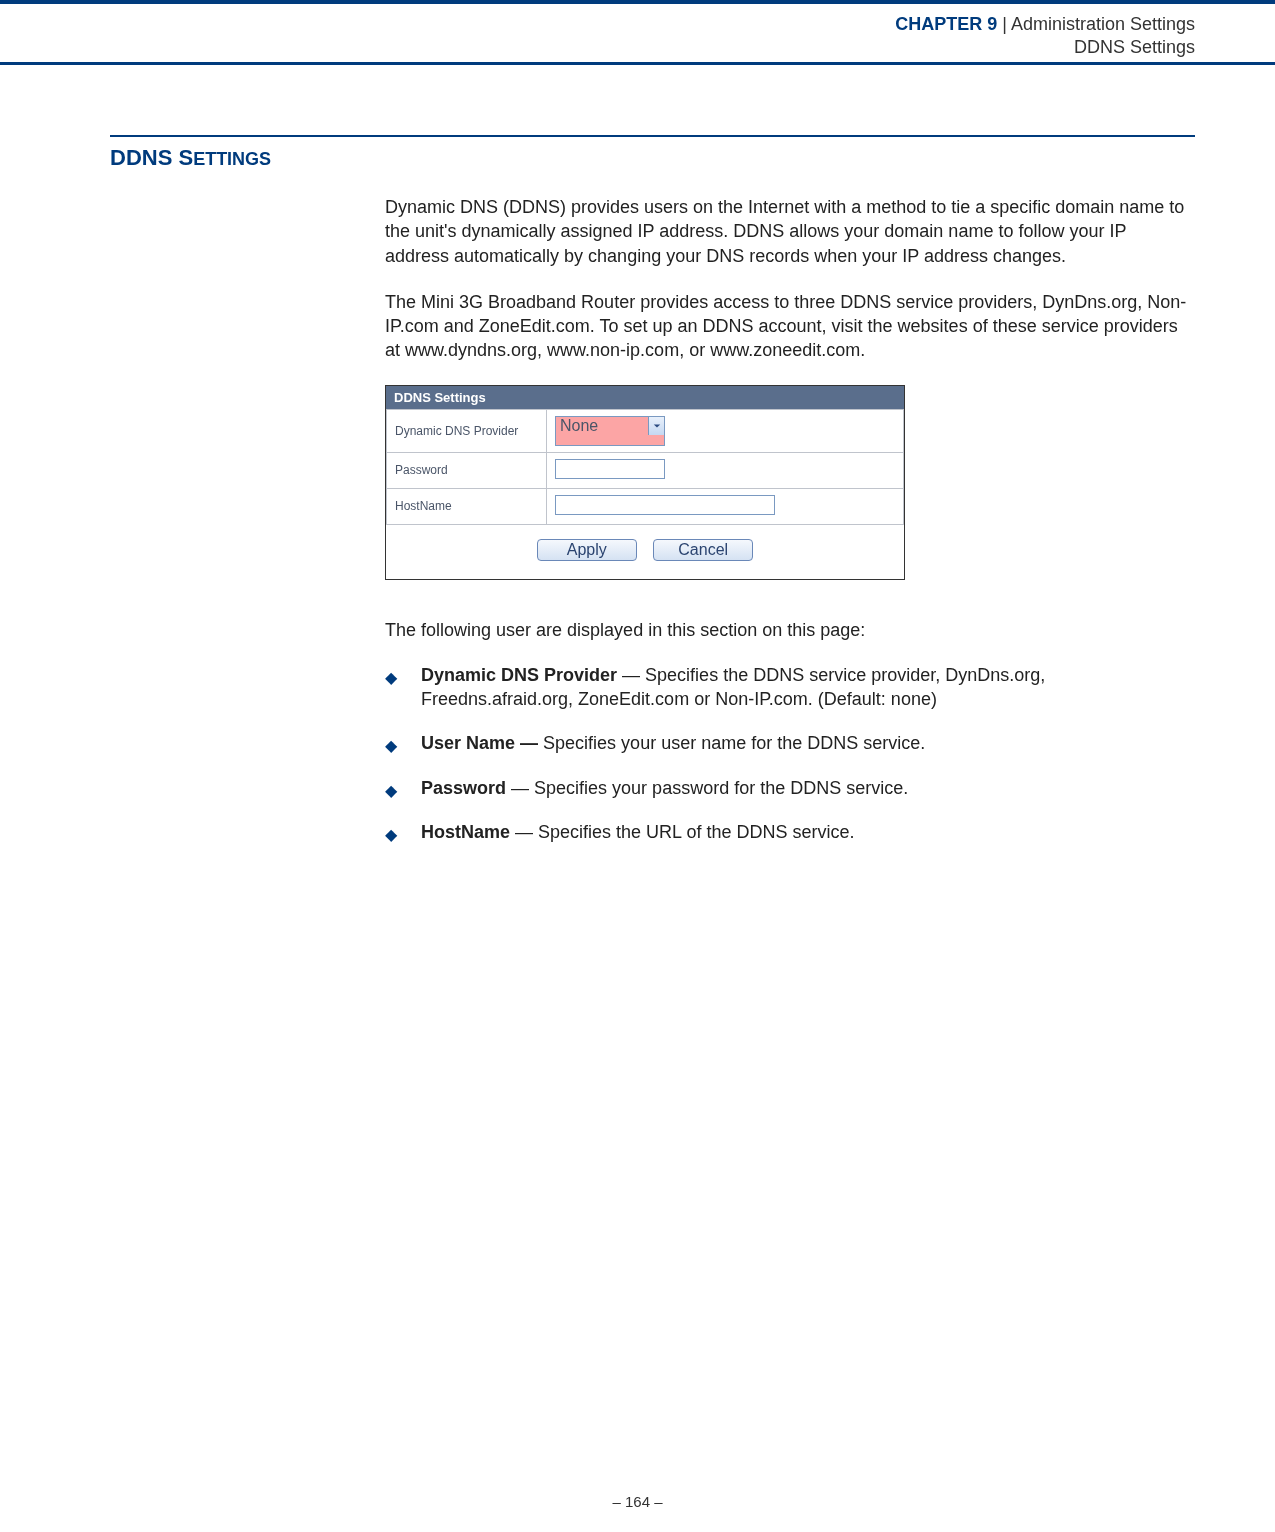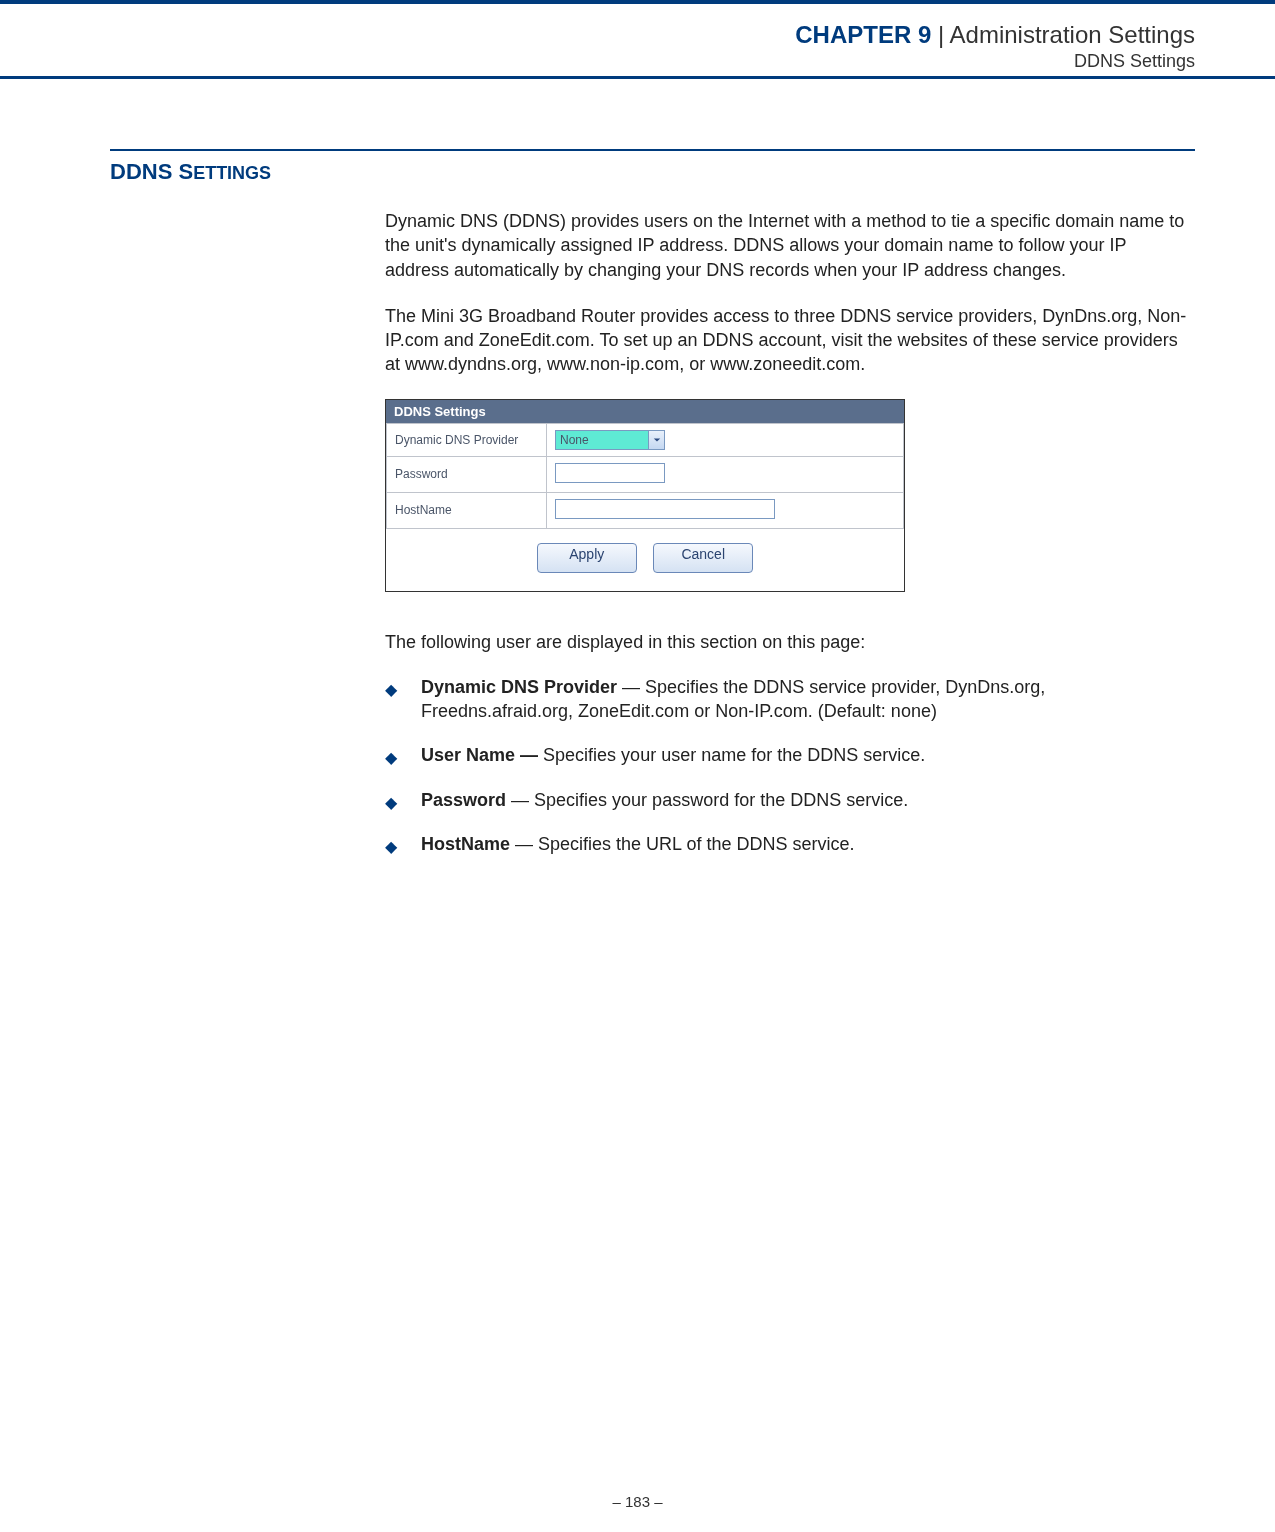--- a/index.html
+++ b/index.html
@@ -10,22 +10,22 @@
       height: 1532px;
       position: relative;
     }
     .header-bar-top {
       height: 4px;
       background: #003b7d;
       width: 100%;
     }
     .header-text {
       text-align: right;
-      padding: 17px 80px 2px 0;
-      font-size: 24px;
+      padding: 10px 80px 2px 0;
+      font-size: 18px;
       color: #333;
     }
     .header-text .chapter {
       color: #003b7d;
       font-weight: bold;
     }
     .header-text .chapter-num {
       font-variant: small-caps;
     }
     .header-sub {
@@ -98,24 +98,24 @@
       padding: 6px 8px;
       font-size: 12px;
       color: #4a5568;
       background: #fff;
     }
     .ss-table td.label-cell {
       width: 160px;
     }
     .ss-select {
       width: 110px;
-      height: 20px;
+      height: 30px;
       border: 1px solid #7a99c1;
-      font-size: 12px;
-      background: #5eead4;
+      font-size: 16px;
+      background: #fca5a5;
       position: relative;
       display: inline-block;
     }
     .ss-select-text {
       padding-left: 4px;
       line-height: 18px;
     }
     .ss-select-btn {
       position: absolute;
       right: 0;
@@ -137,27 +137,27 @@
     }
     .ss-input.short { width: 110px; }
     .ss-input.long { width: 220px; }
     .ss-buttons {
       text-align: center;
       padding-top: 14px;
     }
     .ss-btn {
       display: inline-block;
       width: 100px;
-      height: 30px;
+      height: 22px;
       line-height: 20px;
       border: 1px solid #6a88b8;
       border-radius: 4px;
       background: linear-gradient(#f5f8fd, #d5e2f3);
       color: #2b4470;
-      font-size: 14px;
+      font-size: 16px;
       text-align: center;
       margin: 0 6px;
     }
     .items-intro {
       font-size: 18px;
       color: #222;
       margin-bottom: 22px;
     }
     .bullet-list {
       list-style: none;
@@ -259,14 +259,14 @@
       </li>
       <li>
         <span class="diamond-bullet">◆</span>
         <span class="bold">HostName</span><span> — </span><span>Specifies the URL of the DDNS service.</span>
       </li>
     </ul>
   </div>
 </div>
 
 <div class="footer">
-  <span>–  183  –</span>
+  <span>–  164  –</span>
 </div>
 
 </body></html>

